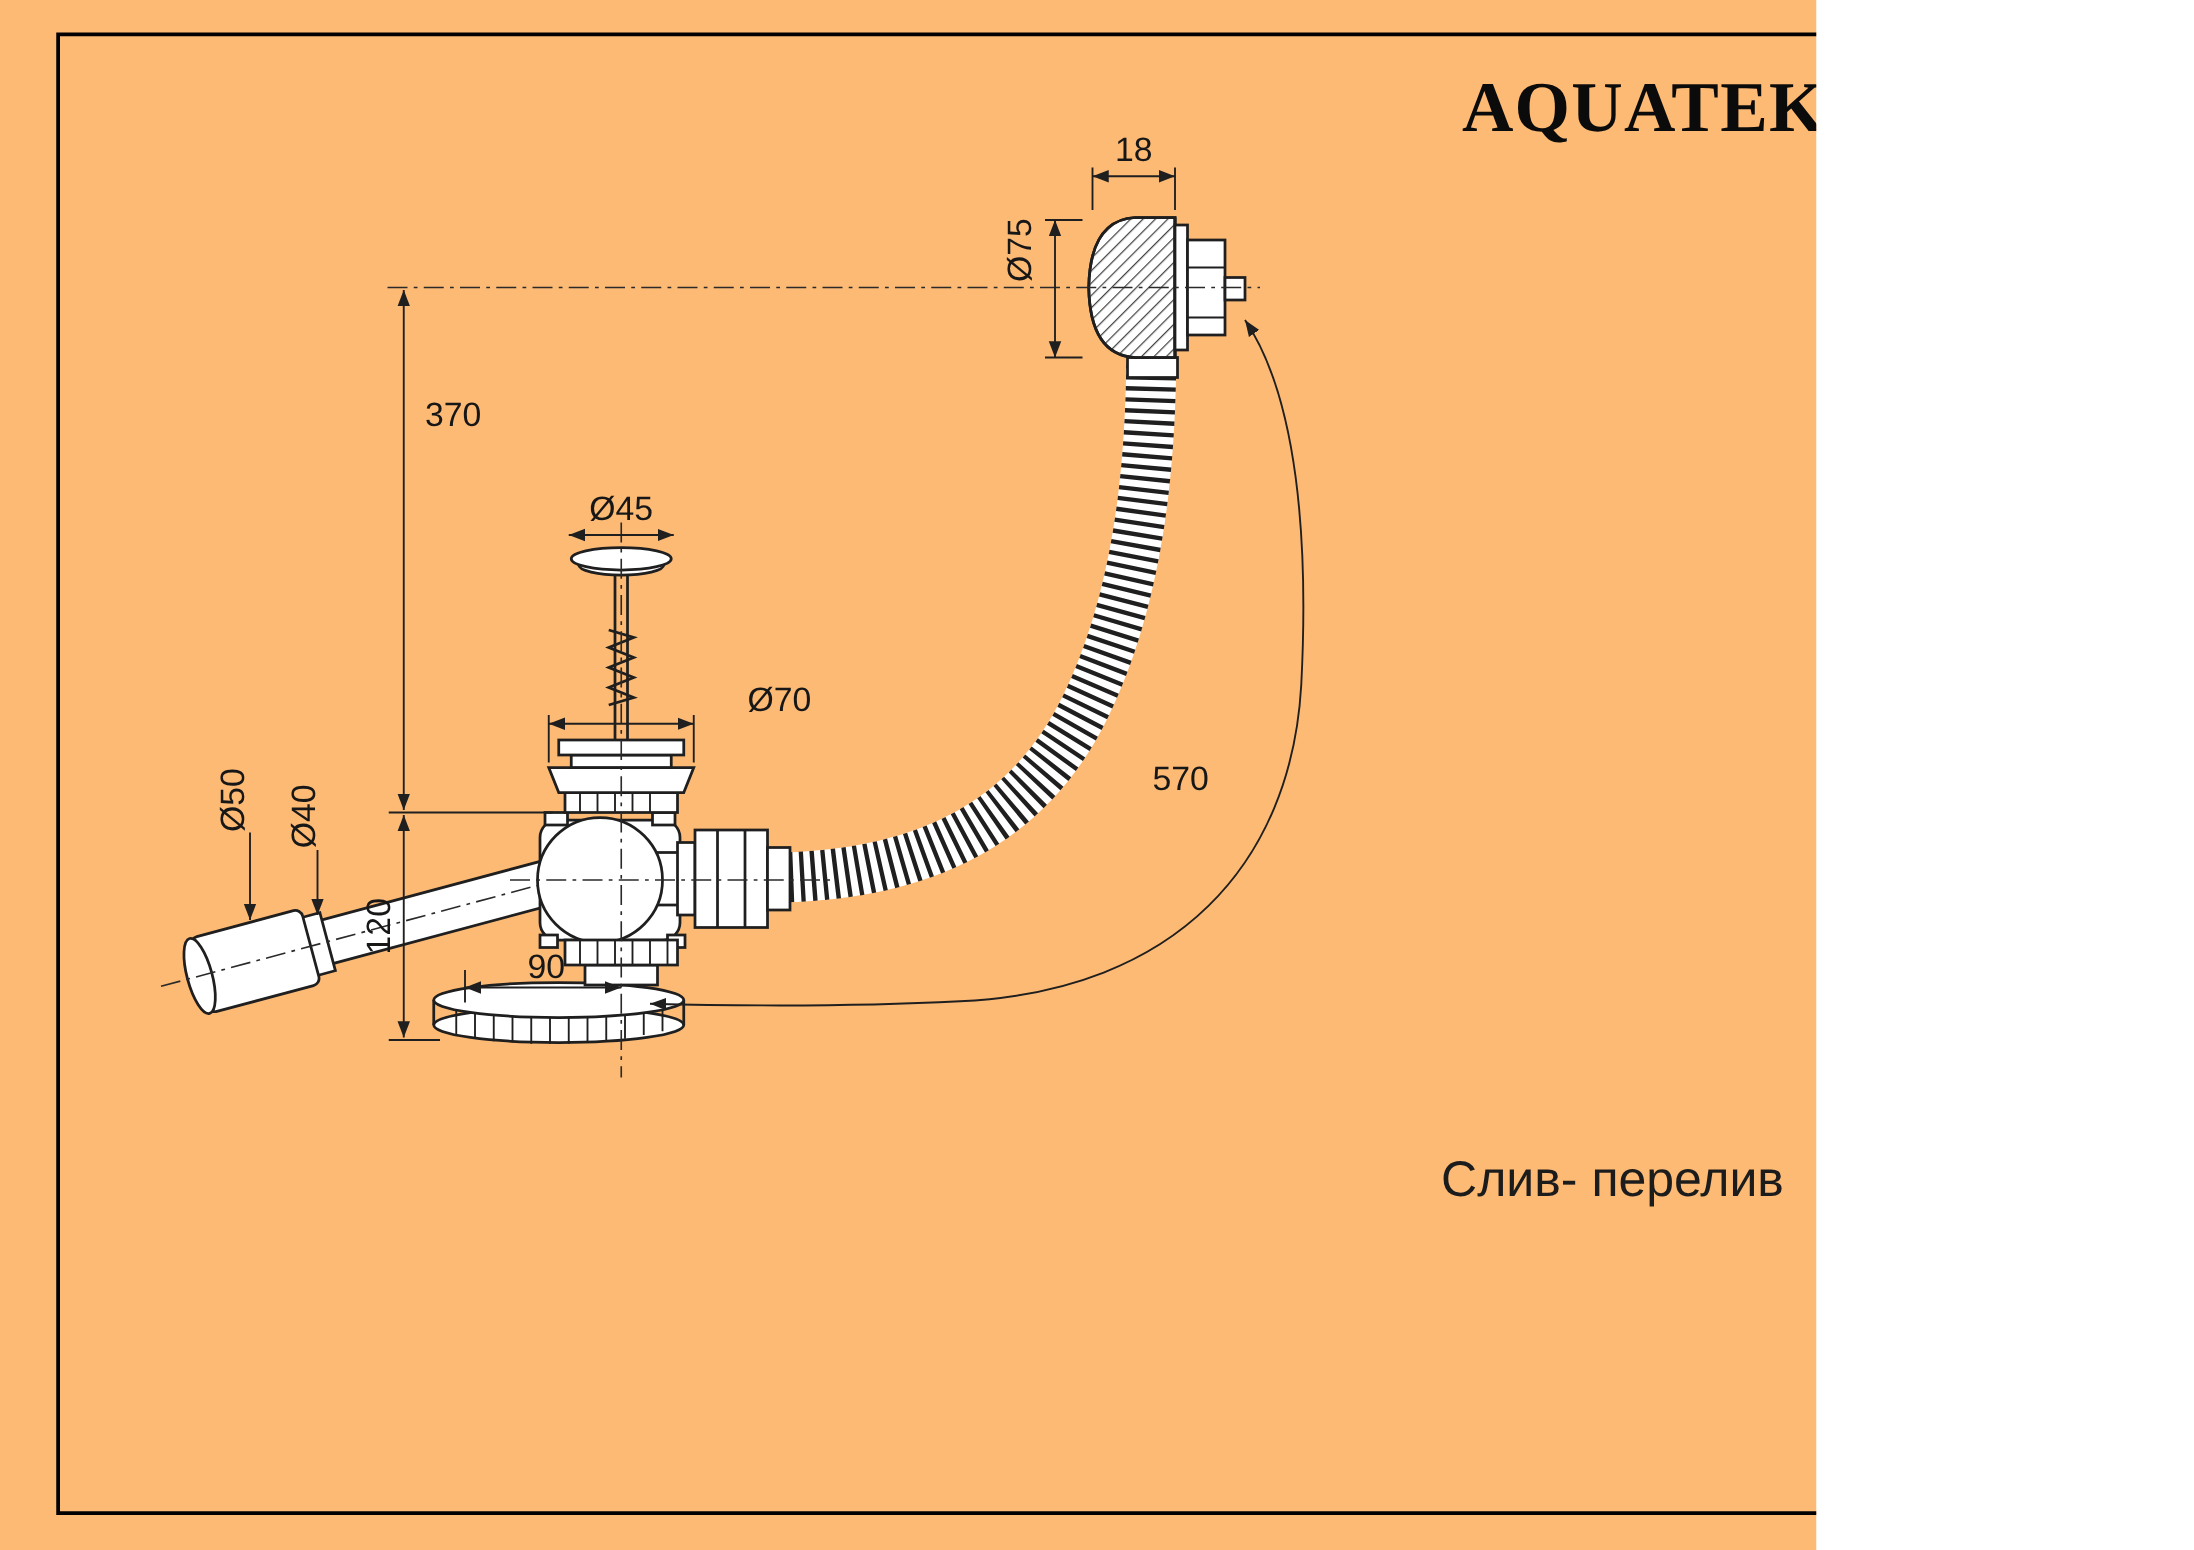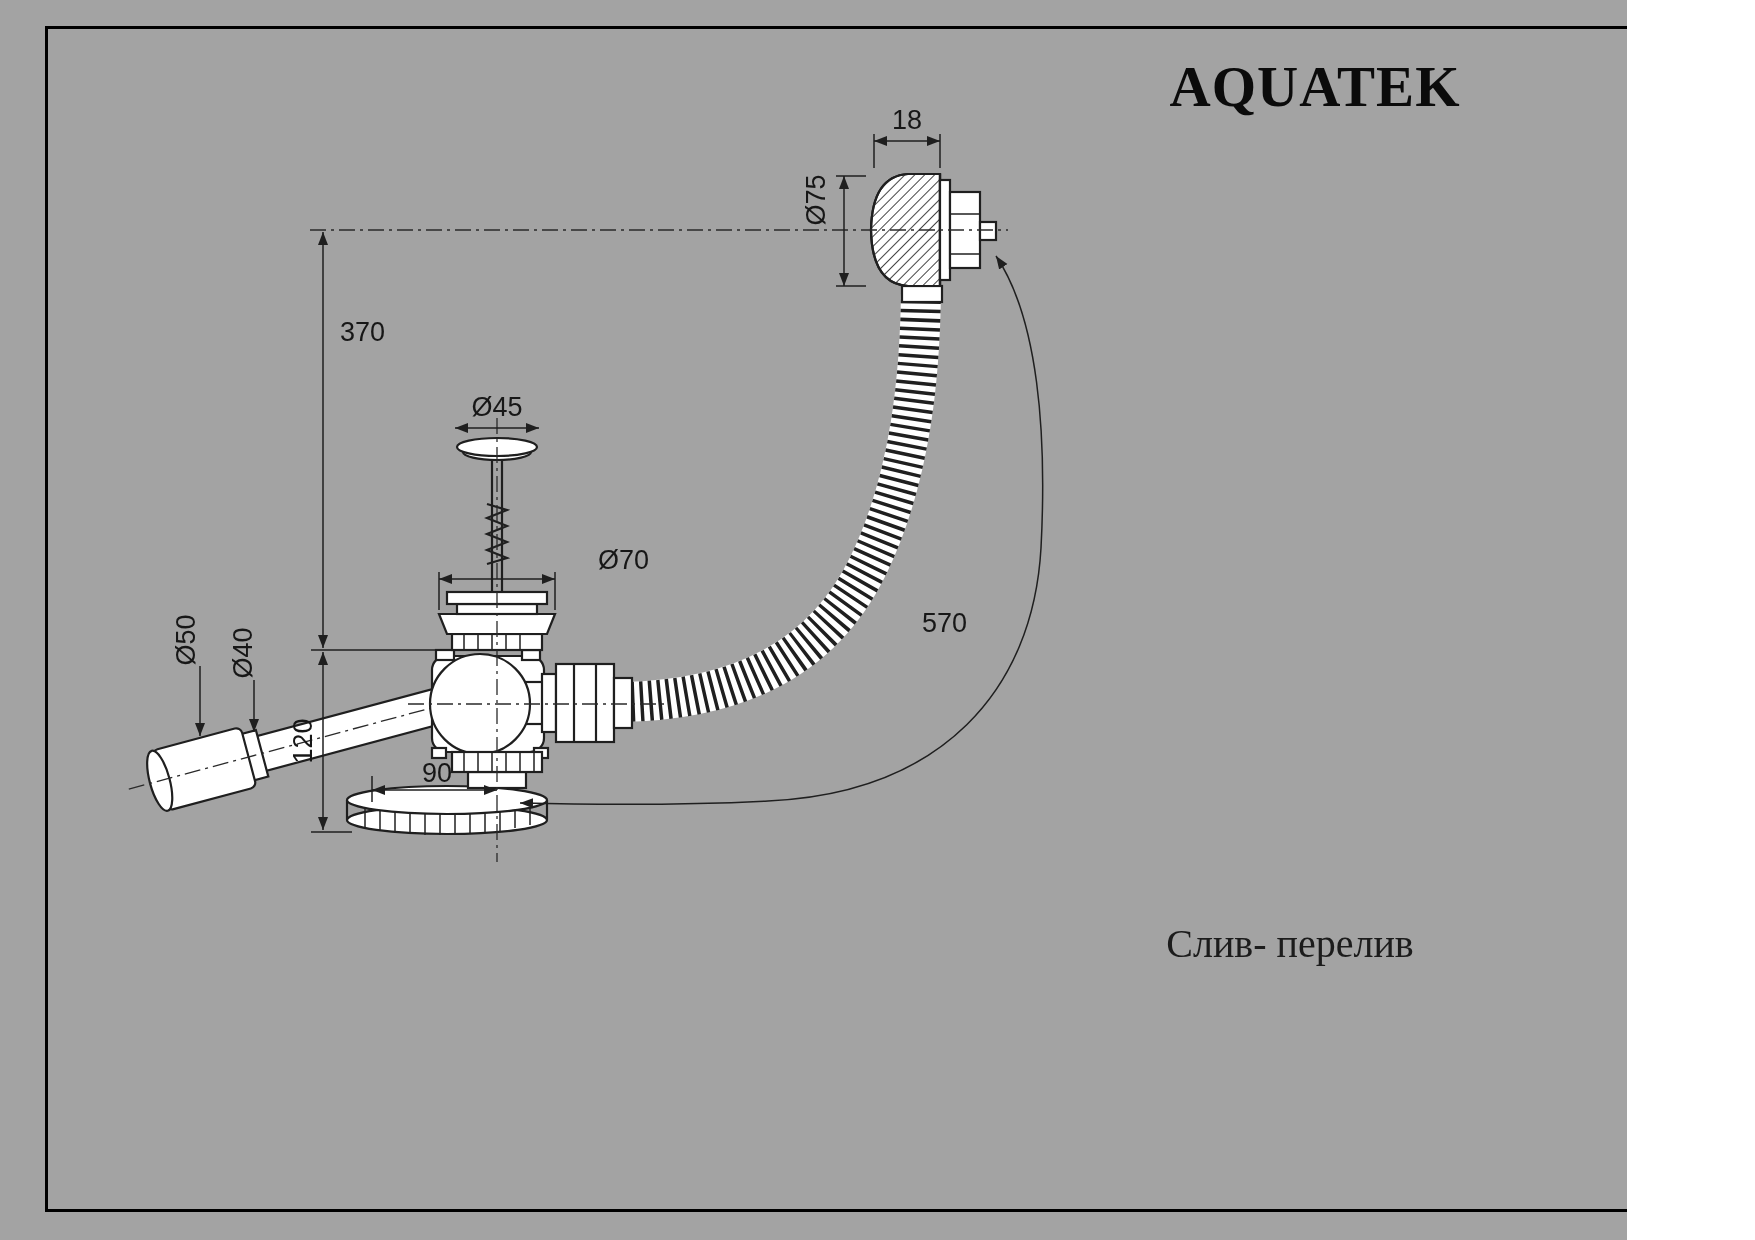--- a/index.html
+++ b/index.html
@@ -1,24 +1,24 @@
 <!DOCTYPE html>
 <html><head>
 <meta charset="utf-8">
 <style>
   html,body { margin:0; padding:0; background:#ffffff; }
-  .canvas { position:relative; width:1627px; height:1240px; background:#a3a3a3; overflow:hidden;
+  .canvas { position:relative; width:1453px; height:1240px; background:#fdba74; overflow:hidden;
             font-family:"Liberation Sans", sans-serif; }
   .frame { position:absolute; left:45px; top:26px; width:1665px; height:1186px;
            border:3px solid #000; box-sizing:border-box; }
   .logo { position:absolute; left:1150px; top:54px; width:330px; text-align:center;
           font-family:"Liberation Serif", serif; font-size:57px; font-weight:700;
           letter-spacing:1px; color:#0b0b0b; }
   .caption { position:absolute; left:1060px; top:918px; width:460px; text-align:center;
-             font-size:40px; color:#1c1c1c; line-height:1.32;font-family:Liberation Serif, serif; }
+             font-size:40px; color:#1c1c1c; line-height:1.32; }
   svg.draw { position:absolute; left:0; top:0; }
   .ln  { fill:none;    stroke:#1f1f1f; stroke-width:2.2; }
   .lw  { fill:#ffffff; stroke:#1f1f1f; stroke-width:2.2; }
   .thin{ fill:none;    stroke:#1f1f1f; stroke-width:1.5; }
   .cl  { fill:none;    stroke:#2a2a2a; stroke-width:1.3; stroke-dasharray:16 5 3 5; }
   .dim { fill:none;    stroke:#1f1f1f; stroke-width:1.5; }
   text.dimlbl { font-family:"Liberation Sans", sans-serif; font-size:27px; fill:#171717; }
 </style>
 </head>
 <body>

